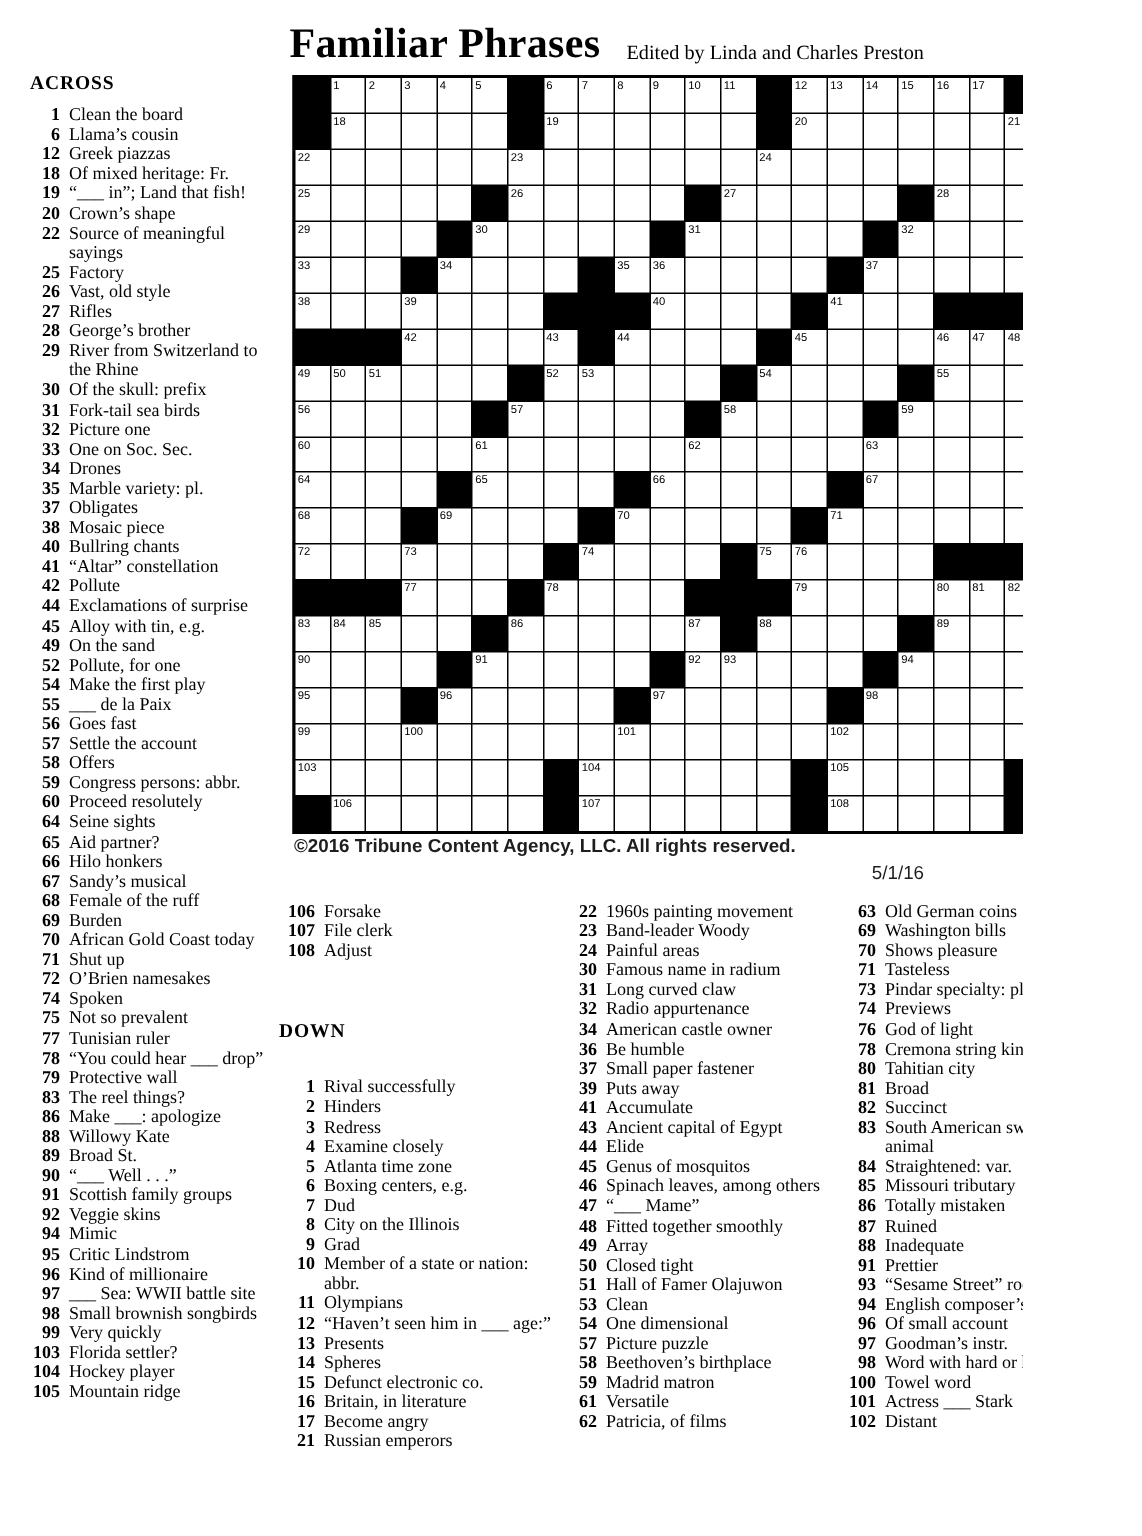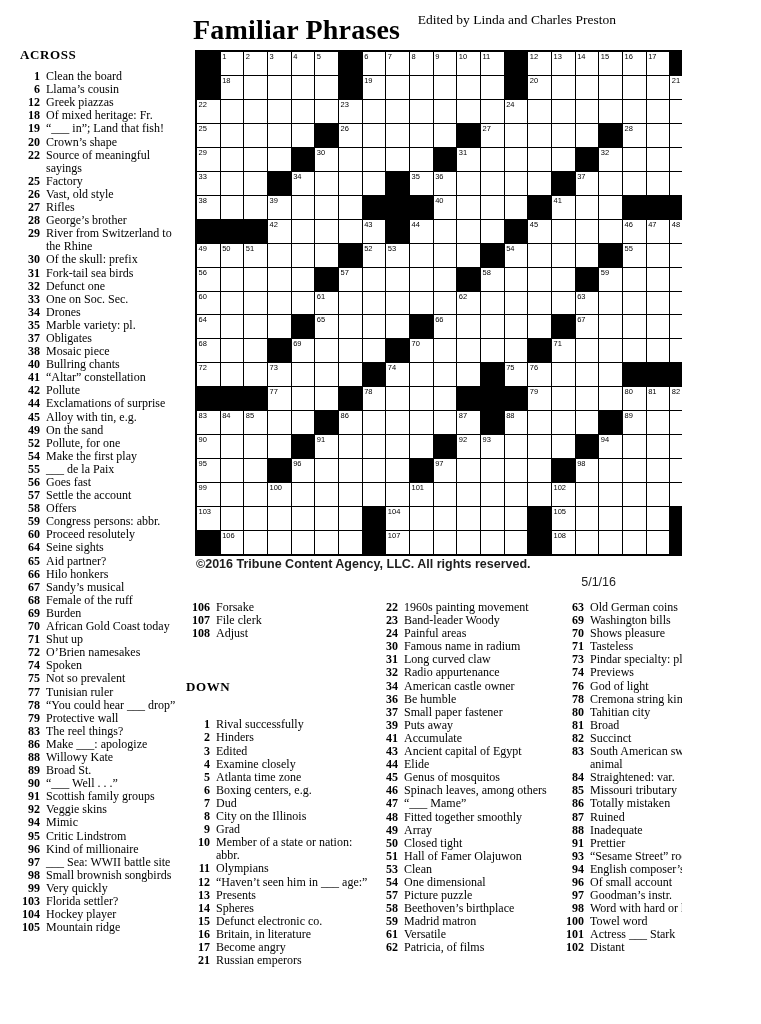--- a/index.html
+++ b/index.html
@@ -1,20 +1,20 @@
 <!DOCTYPE html>
 <html><head>
 <meta charset="utf-8">
 <style>
   * { margin:0; padding:0; box-sizing:border-box; }
   body { background:#fff; font-family:"Liberation Serif","DejaVu Serif",serif; color:#000; }
   .page { position:relative; width:682px; height:1024px; background:#fff; overflow:hidden; }
 
   .title { position:absolute; left:193px; top:14px; font-size:28px; font-weight:bold; letter-spacing:0.2px; }
-  .byline { position:absolute; right:66px; top:12px; font-size:13.5px; }
+  .byline { position:absolute; right:66px; top:27px; font-size:13.5px; }
 
   .grid { position:absolute; left:195px; top:50px; width:500px; height:506px;
           display:grid; grid-template-columns:repeat(21,1fr); grid-template-rows:repeat(21,1fr);
           background:#000; border:2px solid #000; gap:1px; }
   .cell { position:relative; background:#fff; }
   .cell.black { background:#000; }
   .cellnum { position:absolute; top:0px; left:1.5px; font-family:"Liberation Sans","DejaVu Sans",sans-serif;
              font-size:7.5px; line-height:9px; color:#000; }
 
   .footer-copy { position:absolute; left:196px; top:557px; font-family:"Liberation Sans","DejaVu Sans",sans-serif;
@@ -766,21 +766,21 @@
         <div class="clue">
           <span class="cnum">30</span>
           <span class="ctext">Of the skull: prefix</span>
         </div>
         <div class="clue">
           <span class="cnum">31</span>
           <span class="ctext">Fork-tail sea birds</span>
         </div>
         <div class="clue">
           <span class="cnum">32</span>
-          <span class="ctext">Defunct one</span>
+          <span class="ctext">Picture one</span>
         </div>
         <div class="clue">
           <span class="cnum">33</span>
           <span class="ctext">One on Soc. Sec.</span>
         </div>
         <div class="clue">
           <span class="cnum">34</span>
           <span class="ctext">Drones</span>
         </div>
         <div class="clue">
@@ -994,21 +994,21 @@
         <div class="clue">
           <span class="cnum">1</span>
           <span class="ctext">Rival successfully</span>
         </div>
         <div class="clue">
           <span class="cnum">2</span>
           <span class="ctext">Hinders</span>
         </div>
         <div class="clue">
           <span class="cnum">3</span>
-          <span class="ctext">Edited</span>
+          <span class="ctext">Redress</span>
         </div>
         <div class="clue">
           <span class="cnum">4</span>
           <span class="ctext">Examine closely</span>
         </div>
         <div class="clue">
           <span class="cnum">5</span>
           <span class="ctext">Atlanta time zone</span>
         </div>
         <div class="clue">

